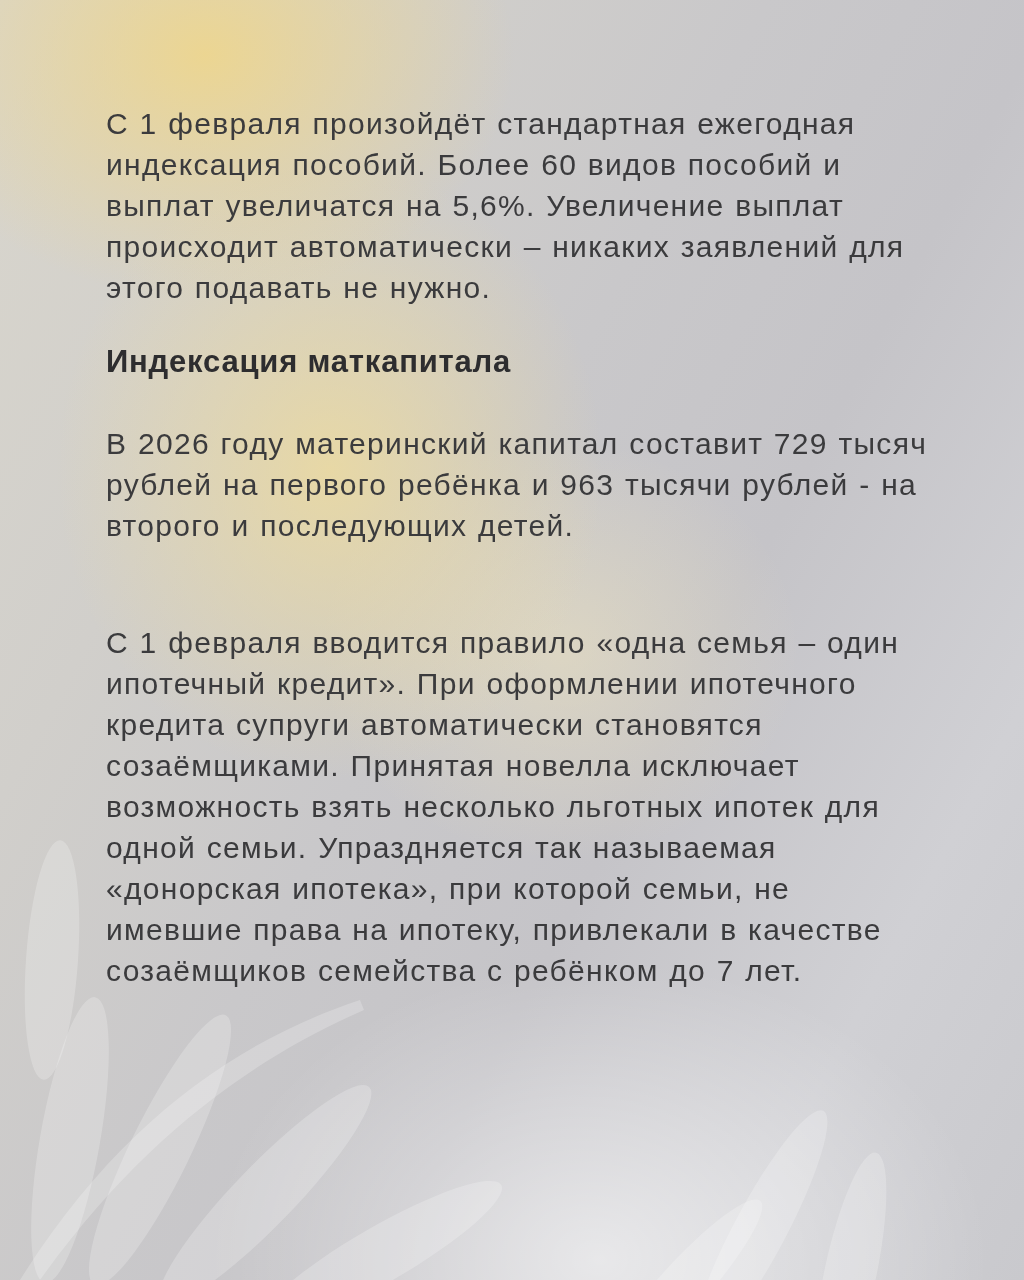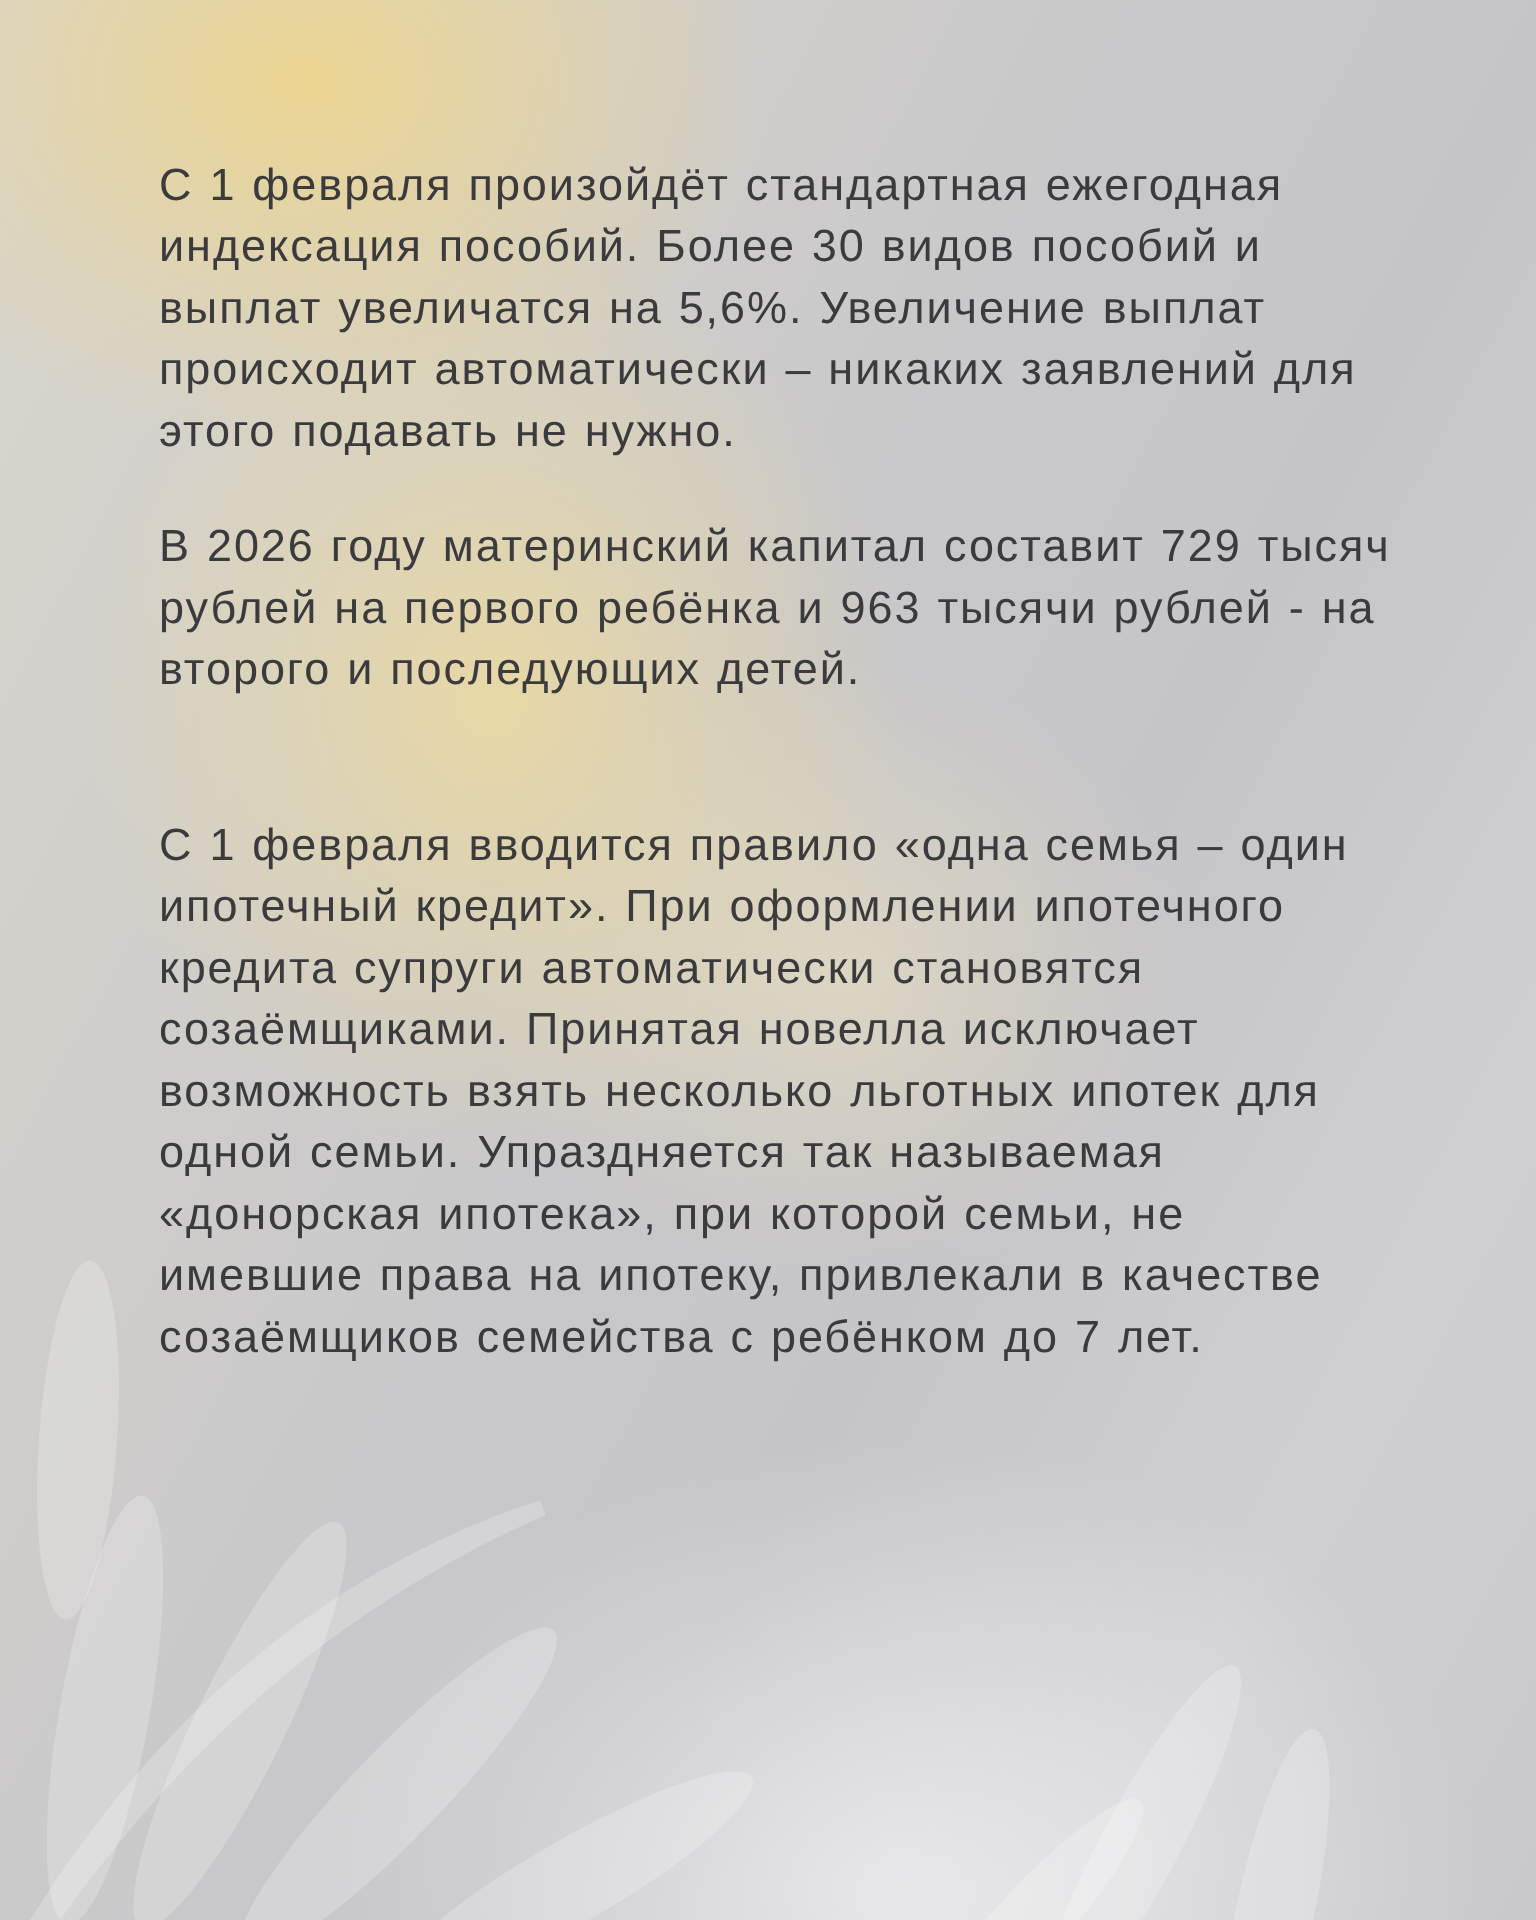--- a/index.html
+++ b/index.html
@@ -75,27 +75,28 @@
       <ellipse cx="760" cy="1230" rx="26" ry="135" transform="rotate(28 760 1230)"></ellipse>
       <ellipse cx="850" cy="1275" rx="26" ry="125" transform="rotate(12 850 1275)"></ellipse>
       <ellipse cx="680" cy="1290" rx="24" ry="120" transform="rotate(42 680 1290)"></ellipse>
     </g>
   </svg>
 
   <div class="content">
 
     <section class="section-1">
       <p class="section-body">С 1 февраля произойдёт стандартная ежегодная
-индексация пособий. Более 30 видов пособий и
+индексация пособий. Более 60 видов пособий и
 выплат увеличатся на 5,6%. Увеличение выплат
 происходит автоматически – никаких заявлений для
 этого подавать не нужно.</p>
     </section>
 
     <section class="section-2">
+      <h2 class="section-heading">Индексация маткапитала</h2>
       <p class="section-body">В 2026 году материнский капитал составит 729 тысяч
 рублей на первого ребёнка и 963 тысячи рублей - на
 второго и последующих детей.</p>
     </section>
 
     <section class="section-3">
       <p class="section-body">С 1 февраля вводится правило «одна семья – один
 ипотечный кредит». При оформлении ипотечного
 кредита супруги автоматически становятся
 созаёмщиками. Принятая новелла исключает

